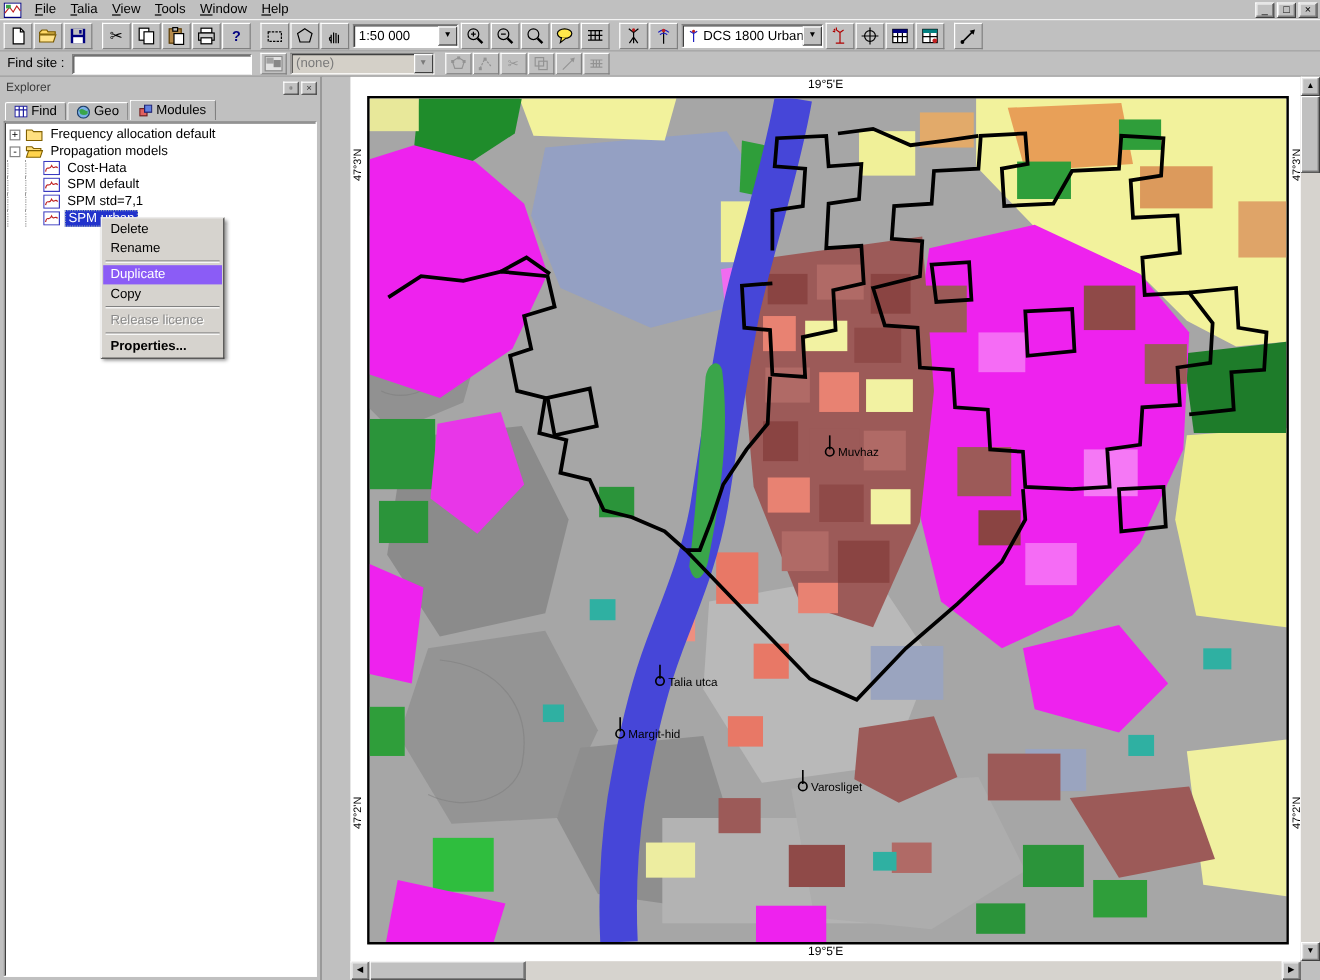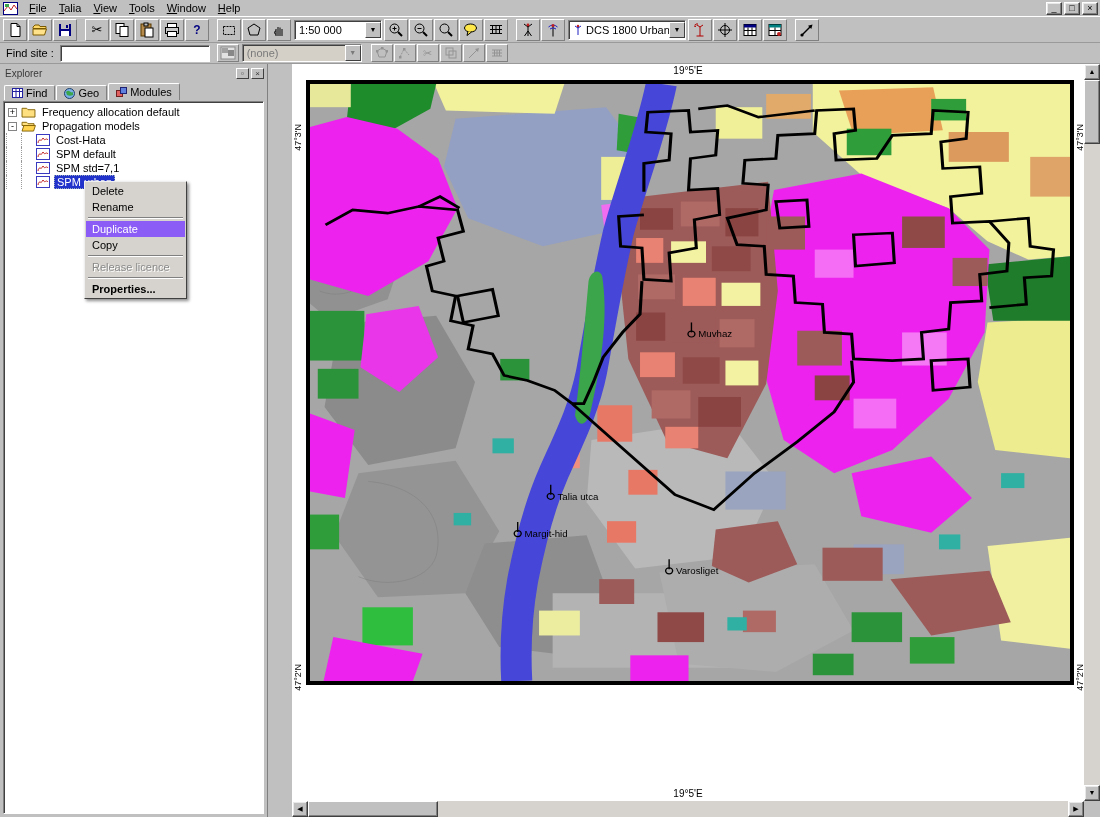--- a/index.html
+++ b/index.html
@@ -75,21 +75,21 @@
 .ctx-sep { height:2px; margin:2px 2px; border-top:1px solid #808080; border-bottom:1px solid #fff; }
 
 
 .splitter { position:absolute; left:269px; top:64px; width:23px; height:753px; background:#c0c0c0; }
 
 
 .mapwin { position:absolute; left:292px; top:64px; width:808px; height:753px; background:#fff; }
 .coord-top { position:absolute; top:1px; left:0; width:792px; text-align:center; font-size:10px; }
 .coord-bottom { position:absolute; top:724px; left:0; width:792px; text-align:center; font-size:10px; }
 .vlabel { position:absolute; writing-mode:vertical-rl; transform:rotate(180deg); font-size:9px; }
-.map-frame { position:absolute; left:14px; top:16px; width:768px; height:605px; border:4px solid #000000; background:#a6a6a6; }
+.map-frame { position:absolute; left:14px; top:16px; width:768px; height:707px; border:2px solid #000000; background:#a6a6a6; }
 .map-frame svg.map { width:100%; height:100%; display:block; }
 svg.map text { font-family:"Liberation Sans",sans-serif; font-size:10px; fill:#000; }
 
 
 .vscroll { position:absolute; right:0; top:0; width:16px; height:737px; background:#d6d3ce; }
 .hscroll { position:absolute; left:0; top:737px; width:792px; height:16px; background:#d6d3ce; }
 .sbtn { position:absolute; width:16px; height:16px; background:#c0c0c0; border:1px solid;
   border-color:#fff #404040 #404040 #fff; box-shadow:inset -1px -1px 0 #808080, inset 1px 1px 0 #e8e8e8;
   font-size:7px; line-height:14px; text-align:center; }
 .vthumb { position:absolute; left:0; top:16px; width:16px; height:64px; background:#c0c0c0;

